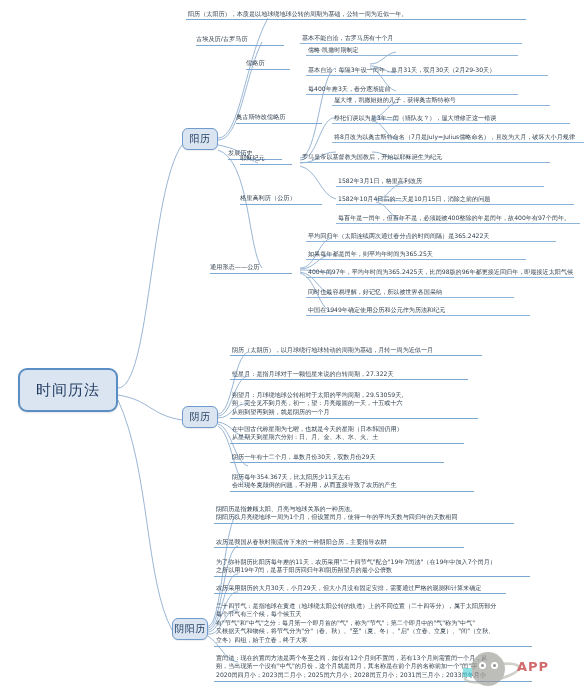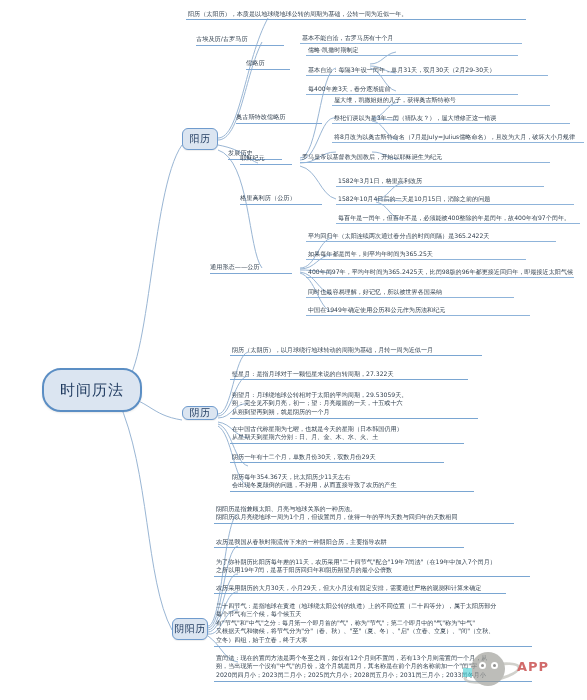--- a/index.html
+++ b/index.html
@@ -13,27 +13,26 @@
   }
   #canvas{position:absolute;left:0;top:0;width:587px;height:700px;}
   svg.links{position:absolute;left:0;top:0;width:587px;height:700px;pointer-events:none;}
 
   
   .root{
     position:absolute;
     box-sizing:border-box;
     background:#dbe5f1;
     border:2px solid #5b8ec4;
-    border-radius:19px;
+    border-radius:9px;
     color:#1f3a5f;
     font-size:15px;
     letter-spacing:1px;
     display:flex;align-items:center;justify-content:center;
     box-shadow:0 1px 2px rgba(0,0,0,.10);
-    margin-left:24px;
   }
   
   .l1{
     position:absolute;
     box-sizing:border-box;
     background:#dbe5f1;
     border:1.5px solid #6f9bcd;
     border-radius:6px;
     color:#1f3a5f;
     font-size:10px;
@@ -164,21 +163,21 @@
     </g>
   </svg>
 
   <div class="root" style="left:18px;top:368px;width:100px;height:44px;">
     <span>时间历法</span>
   </div>
 
   <div class="l1" style="left:182px;top:128px;width:36px;height:22px;">
     <span>阳历</span>
   </div>
-  <div class="l1" style="left:182px;top:406px;width:36px;height:14px;">
+  <div class="l1" style="left:182px;top:406px;width:36px;height:22px;">
     <span>阴历</span>
   </div>
   <div class="l1" style="left:172px;top:618px;width:36px;height:22px;">
     <span>阴阳历</span>
   </div>
 
   <div class="leaf wide" style="left:186px;top:10px;width:340px;">阳历（太阳历），本质是以地球绕地球公转的周期为基础，公转一周为近似一年。</div>
 
   <div class="l2" style="left:196px;top:34px;width:88px;height:12px;">古埃及历/古罗马历</div>
   <div class="leaf" style="left:300px;top:34px;width:222px;">基本不能自洽，古罗马历有十个月</div>

